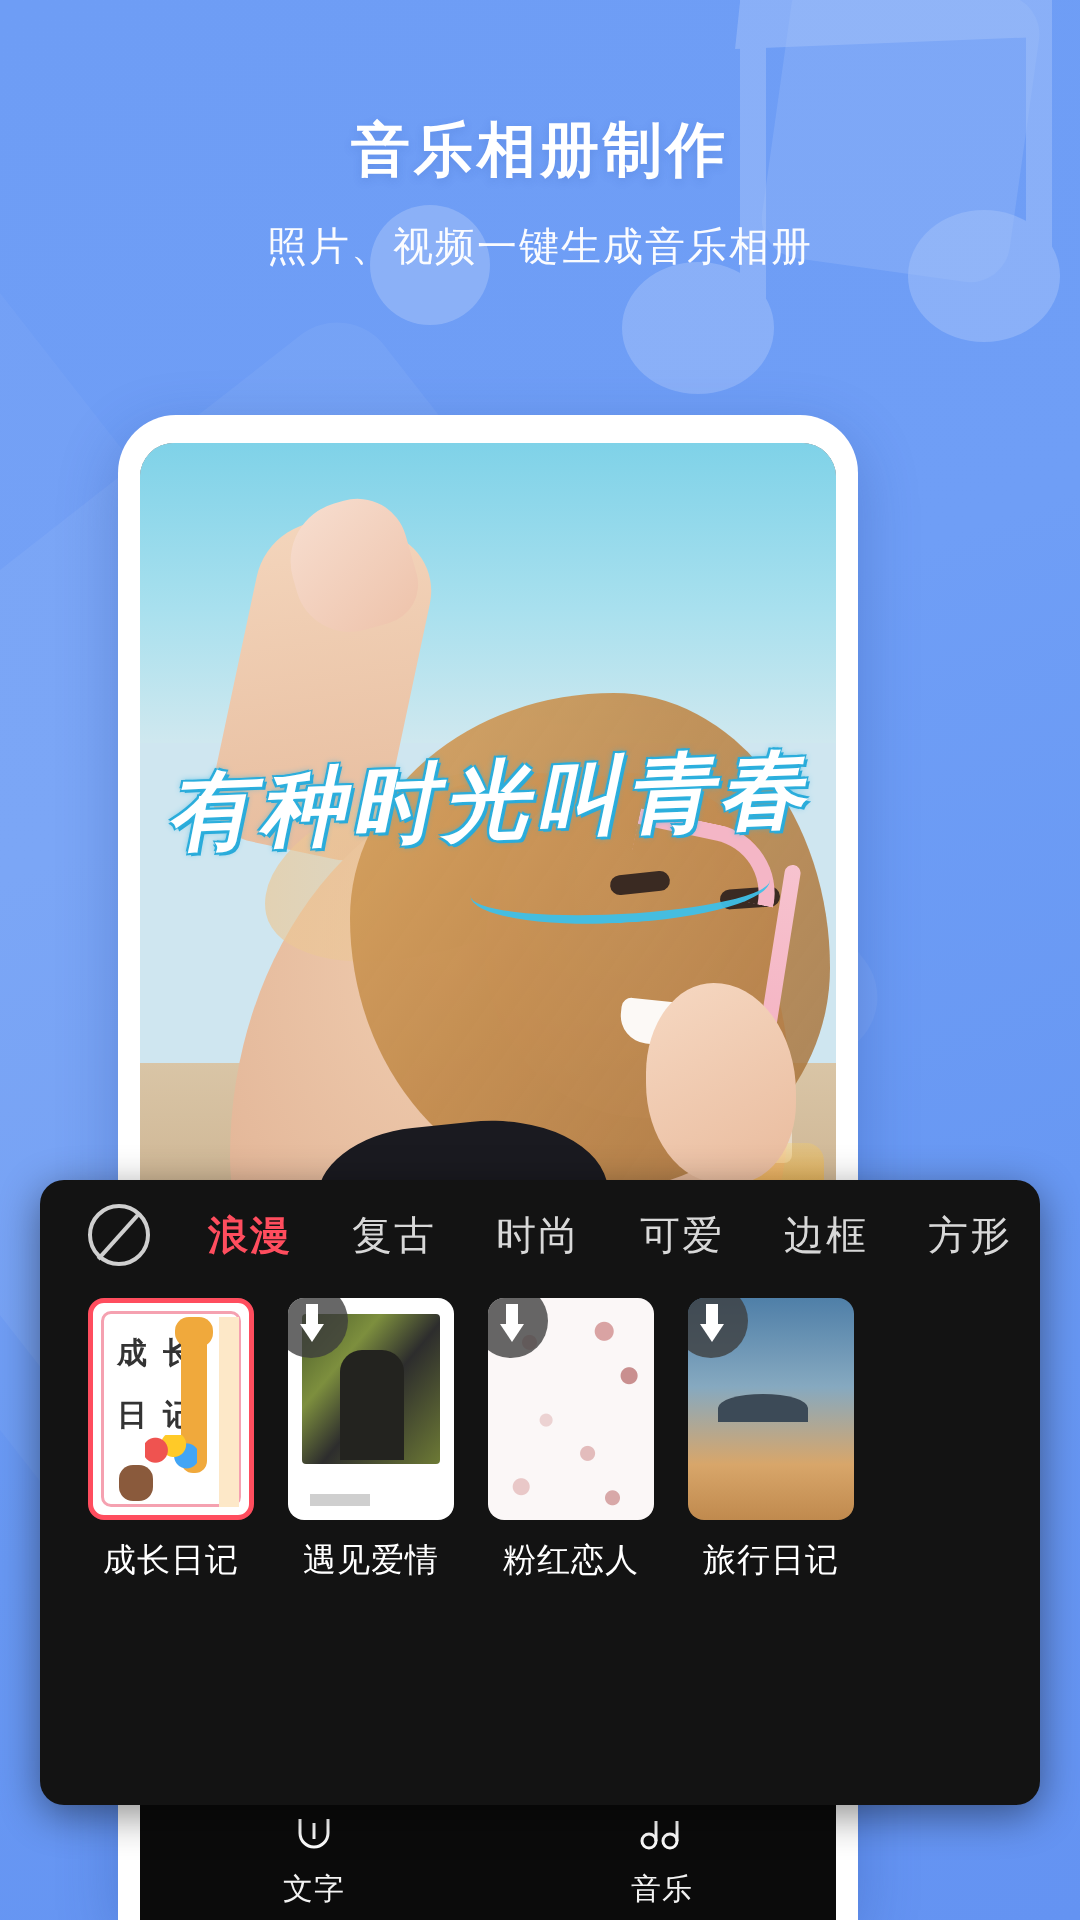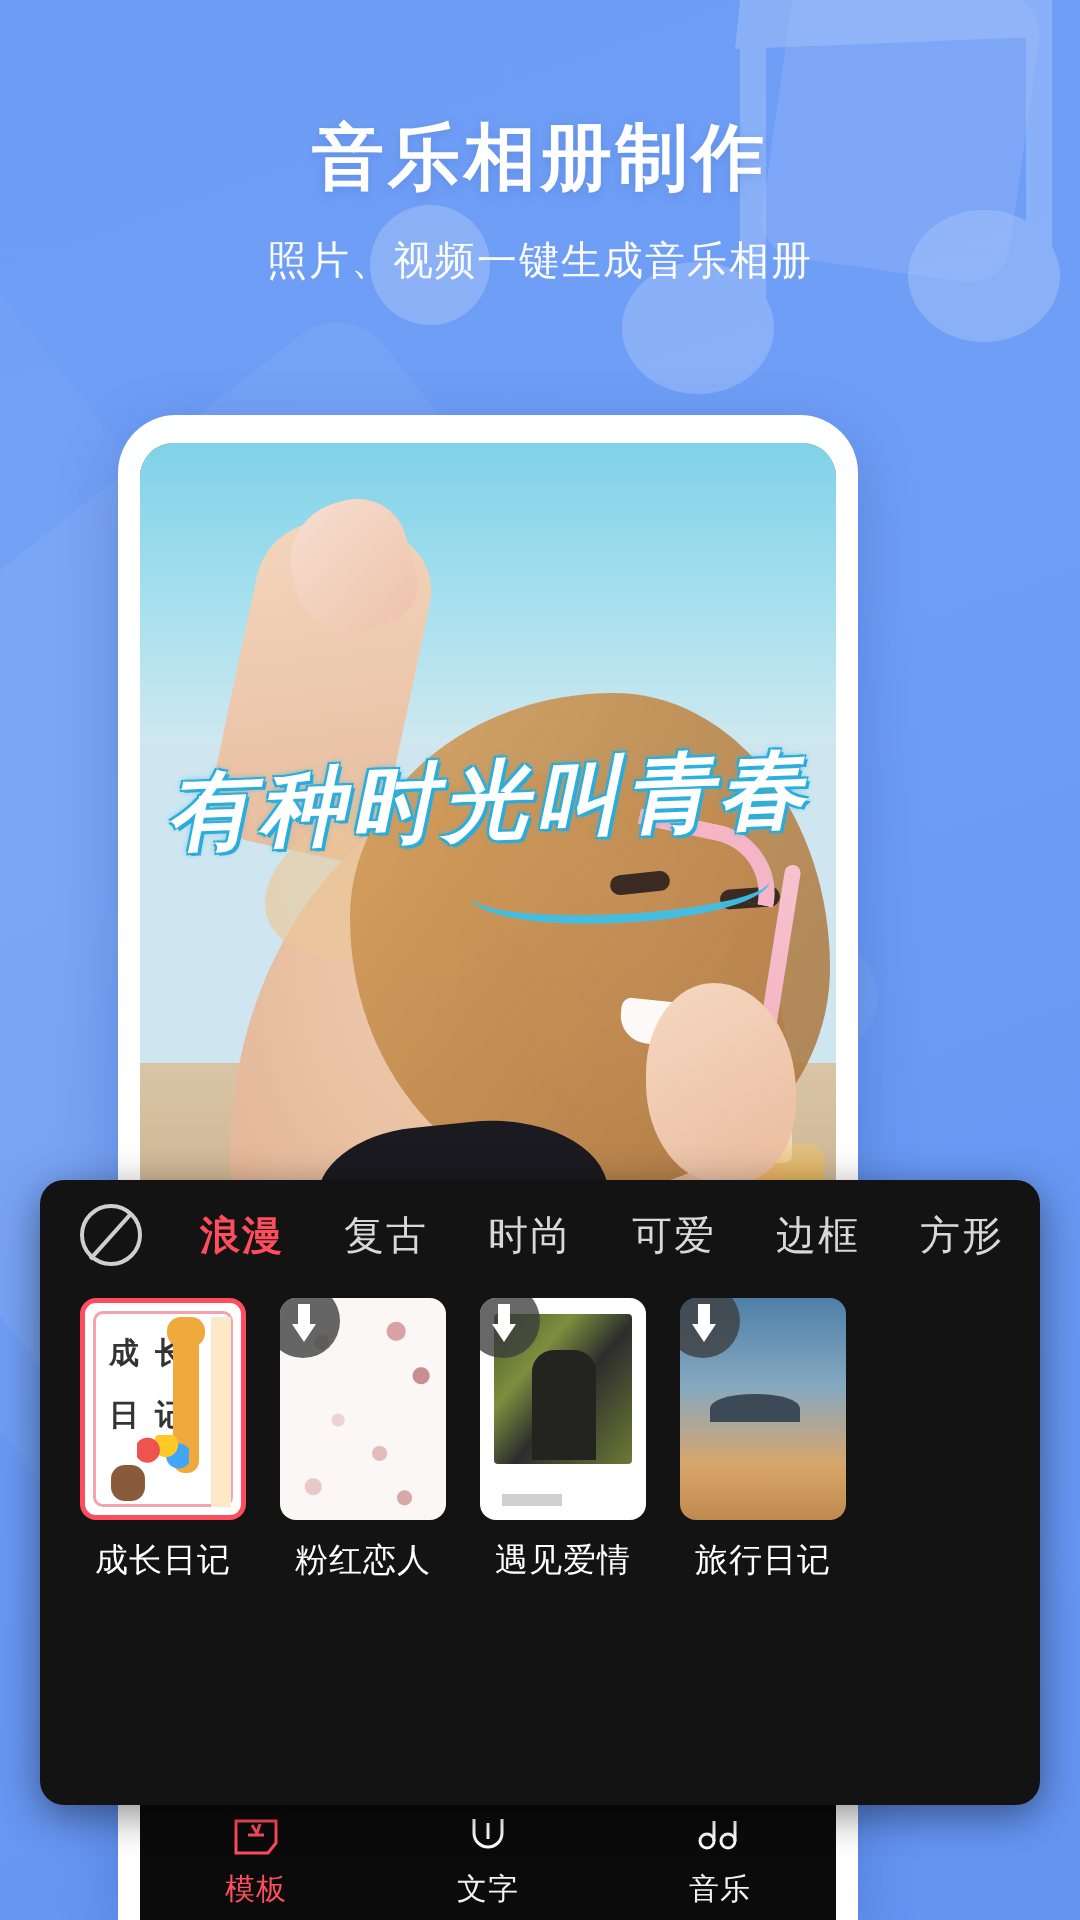--- a/index.html
+++ b/index.html
@@ -18,21 +18,21 @@
     background:rgba(255,255,255,.055);transform:rotate(-38deg);border-radius:60px;}
   .bg-diag2{position:absolute;left:-320px;top:300px;width:700px;height:1200px;
     background:rgba(255,255,255,.04);transform:rotate(-38deg);border-radius:60px;}
   .bg-note{position:absolute;right:-30px;top:-50px;width:520px;height:560px;opacity:.34;}
   .bg-note svg{width:100%;height:100%;display:block;}
   .bg-circle{position:absolute;right:590px;top:205px;width:120px;height:120px;
     border-radius:50%;background:rgba(255,255,255,.20);}
 
   
   .header{position:absolute;top:0;left:0;width:1080px;text-align:center;z-index:5;}
-  .title{margin-top:118px;font-size:72px;line-height:1.1;font-weight:bold;color:#ffffff;
+  .title{margin-top:118px;font-size:59px;line-height:1.1;font-weight:bold;color:#ffffff;
     letter-spacing:4px;text-shadow:0 3px 10px rgba(40,80,170,.18);}
   .subtitle{margin-top:36px;font-size:40px;color:#ffffff;letter-spacing:2px;opacity:.97;}
 
   
   .phone{position:absolute;left:118px;top:415px;width:740px;height:1505px;
     background:#ffffff;border-radius:58px 58px 0 0;z-index:6;
     box-shadow:0 18px 60px rgba(30,60,140,.28);}
   .phone-inner{position:absolute;left:22px;top:28px;width:696px;height:1477px;
     background:#000;border-radius:34px 34px 0 0;overflow:hidden;}
 
@@ -108,21 +108,21 @@
     border-bottom:22px solid transparent;margin-left:14px;cursor:pointer;}
   .time{color:#fff;font-size:28px;letter-spacing:1px;white-space:nowrap;}
   .seek{flex:1;position:relative;height:24px;display:flex;align-items:center;}
   .seek-track{width:100%;height:8px;background:#6d6d6d;border-radius:5px;}
   .seek-knob{position:absolute;left:0;width:34px;height:34px;border-radius:50%;
     background:#ffffff;border:5px solid #8a8a8a;box-sizing:border-box;cursor:pointer;}
 
   
   .editor{position:absolute;left:40px;top:1180px;width:1000px;height:625px;
     background:#131313;border-radius:24px;z-index:8;
-    box-shadow:0 10px 40px rgba(0,0,0,.45);overflow:hidden;}
+    box-shadow:0 10px 40px rgba(0,0,0,.45);overflow:hidden;padding-left:8px;}
 
   .tabs{display:flex;align-items:center;height:110px;padding:0 40px;gap:0;}
   .tab{flex:0 0 auto;color:#d8d8d8;font-size:40px;letter-spacing:2px;cursor:pointer;
     padding:0 30px;}
   .tab.active{color:#ff4d5e;font-weight:bold;}
   .tab-none{width:62px;height:62px;border:4px solid #cfcfcf;border-radius:50%;
     position:relative;margin-right:28px;flex:0 0 auto;cursor:pointer;}
   .tab-none:after{content:"";position:absolute;left:-4px;top:26px;width:62px;height:4px;
     background:#cfcfcf;transform:rotate(-48deg);transform-origin:center;}
 
@@ -263,29 +263,20 @@
       <div class="play-btn"></div>
       <div class="time">00:00.0</div>
       <div class="seek">
         <div class="seek-track"></div>
         <div class="seek-knob"></div>
       </div>
       <div class="time">00:08.3</div>
     </div>
 
     <div class="navbar">
-      <div class="nav-item active">
-        <span class="nav-icon">
-          <svg viewBox="0 0 52 46" fill="none" stroke="#ff4d5e" stroke-width="3">
-            <path d="M6 8 h40 v22 l-8 10 h-32 z"></path>
-            <path d="M22 12 l6 10 M30 11 l-4 12 M18 22 h16"></path>
-          </svg>
-        </span>
-        <span class="nav-label">模板</span>
-      </div>
       <div class="nav-item">
         <span class="nav-icon">
           <svg viewBox="0 0 52 46" fill="none" stroke="#ffffff" stroke-width="3">
             <path d="M12 6 v14 a14 14 0 0 0 28 0 V6"></path>
             <path d="M26 10 v16"></path>
           </svg>
         </span>
         <span class="nav-label">文字</span>
       </div>
       <div class="nav-item">
@@ -329,38 +320,38 @@
         <div class="giraffe"></div>
         <div class="giraffe-head"></div>
         <div class="balloons"></div>
         <div class="bear"></div>
       </div>
       <div class="tpl-label">成长日记</div>
     </div>
 
 
     <div class="tpl">
-      <div class="tpl-thumb t3">
-        <div class="petals"></div>
-        <div class="dl"></div>
-      </div>
-      <div class="tpl-label">粉红恋人</div>
-    </div>
-
-    <div class="tpl">
       <div class="tpl-thumb t4">
         <div class="photo"></div>
         <div class="person"></div>
         <div class="cap"></div>
         <div class="dl"></div>
       </div>
       <div class="tpl-label">遇见爱情</div>
     </div>
 
     <div class="tpl">
+      <div class="tpl-thumb t3">
+        <div class="petals"></div>
+        <div class="dl"></div>
+      </div>
+      <div class="tpl-label">粉红恋人</div>
+    </div>
+
+    <div class="tpl">
       <div class="tpl-thumb t5">
         <div class="isle"></div>
         <div class="dl"></div>
       </div>
       <div class="tpl-label">旅行日记</div>
     </div>
 
   </div>
 </div>
 

